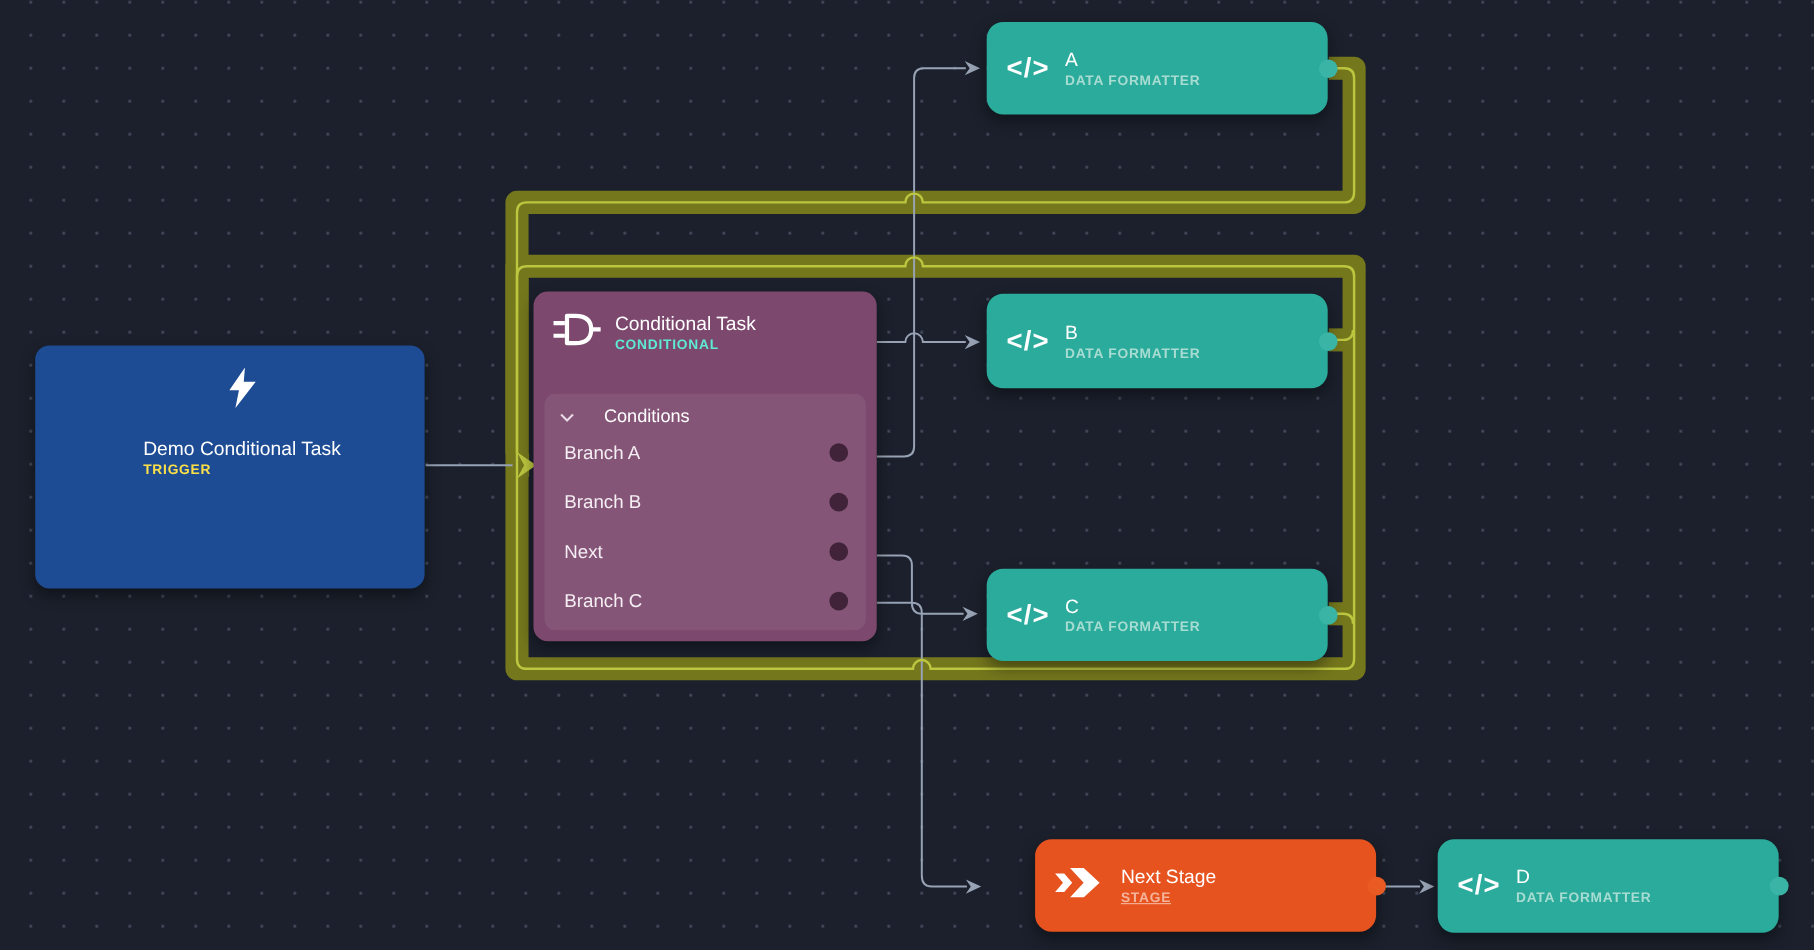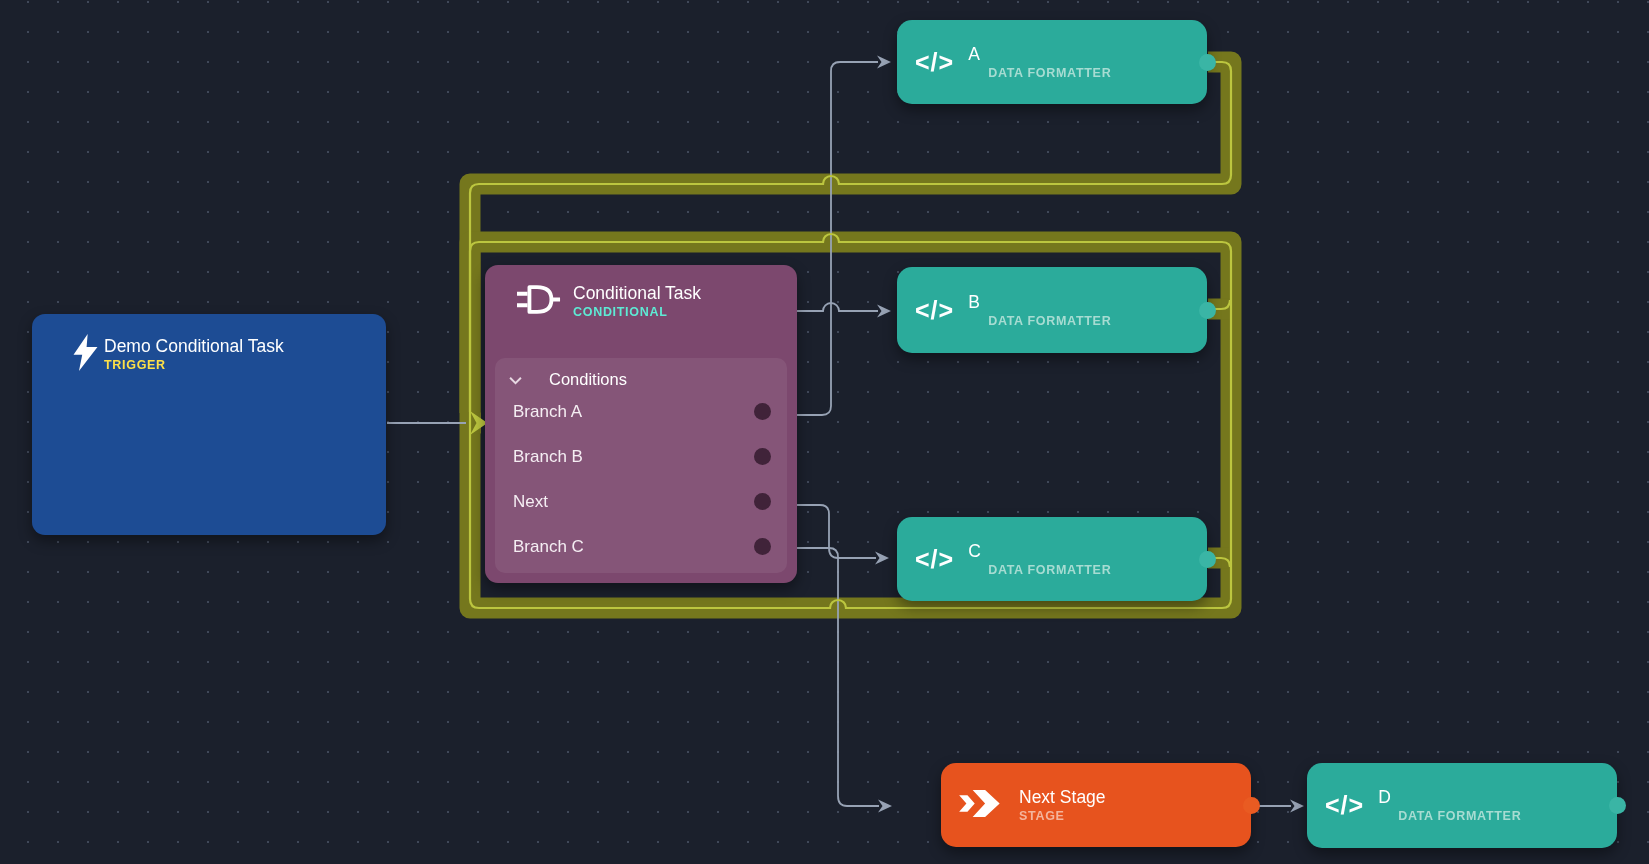--- a/index.html
+++ b/index.html
@@ -15,46 +15,46 @@
   .node-head{display:flex;align-items:center;gap:14px;padding:0 18px;}
   .titles{display:flex;flex-direction:column;gap:3px;}
   .title{font-size:17.5px;font-weight:500;color:#ffffff;line-height:1.15;}
   .subtitle{font-size:12.5px;font-weight:700;letter-spacing:.7px;line-height:1.1;}
 
   
   .compact{display:flex;align-items:center;}
   .action{background:#2bab9b;}
   .stage{background:#e7531e;margin-left:44px;}
   .code-icon{font-size:25px;font-weight:800;color:#fff;letter-spacing:1px;white-space:nowrap;}
-  .action .subtitle{color:#a7dcd2;margin-left:20px;}
-  .stage .subtitle{color:#f4b49c;}
+  .action .subtitle{color:#a7dcd2;}
+  .stage .subtitle{color:#f4b49c;text-decoration:underline;}
 
   .out-port{position:absolute;right:-9px;top:50%;margin-top:-8.5px;width:17px;height:17px;border-radius:50%;}
   .out-port.teal{background:#3ab5a5;}
   .out-port.orange{background:#e95b22;}
 
   
   .trigger{left:32px;top:314px;width:354px;height:221px;background:#1d4c94;border-radius:13px;}
-  .trigger .node-head{padding:20px 18px 0 40px;gap:5px;}
+  .trigger .node-head{padding:20px 18px 0 40px;gap:22px;flex-direction:column;}
   .trigger .subtitle{color:#fde047;}
   .panel{position:absolute;border-radius:10px;background:rgba(255,255,255,.06);}
   .trigger .panel{left:12px;right:12px;top:93px;bottom:8px;}
   .row{position:relative;display:flex;align-items:center;color:#eef2f8;font-size:16.5px;}
   .trigger .row{height:60px;padding:0 34px 0 18px;}
   .row-dot{position:absolute;width:18px;height:18px;border-radius:50%;}
   .trigger .row-dot{right:14px;top:21px;background:#15294e;}
   .ghost-btn{position:absolute;left:14px;right:16px;top:60px;height:35px;border-radius:18px;
     border:1.4px solid rgba(210,222,238,.45);background:transparent;display:flex;align-items:center;
     justify-content:center;gap:9px;color:#fff;font-size:15px;font-family:inherit;cursor:pointer;}
   .plus-circle{width:17px;height:17px;border-radius:50%;background:#c6cede;color:#252c3c;
     display:flex;align-items:center;justify-content:center;font-size:14px;font-weight:700;line-height:1;}
 
   
   .conditional{left:485px;top:265px;width:312px;height:318px;background:#7c486e;border-radius:13px;}
-  .conditional .node-head{padding:16px 16px 0 32px;gap:12px;}
+  .conditional .node-head{padding:16px 16px 0 18px;gap:12px;}
   .conditional .subtitle{color:#5eead4;}
   .conditional .panel{left:10px;right:10px;top:93px;height:215px;background:rgba(255,255,255,.075);}
   .cond-header{display:flex;align-items:center;gap:27px;padding:12px 0 0 14px;color:#ffffff;font-size:16.5px;}
   .branch-row{position:relative;height:45px;display:flex;align-items:center;padding-left:18px;
     color:#f5eef3;font-size:17px;}
   .branch-row .row-dot{right:16px;top:14px;width:17px;height:17px;background:#402339;}
 
   
   .n-a{left:897px;top:20px;width:310px;height:84px;}
   .n-b{left:897px;top:267px;width:310px;height:86px;}

